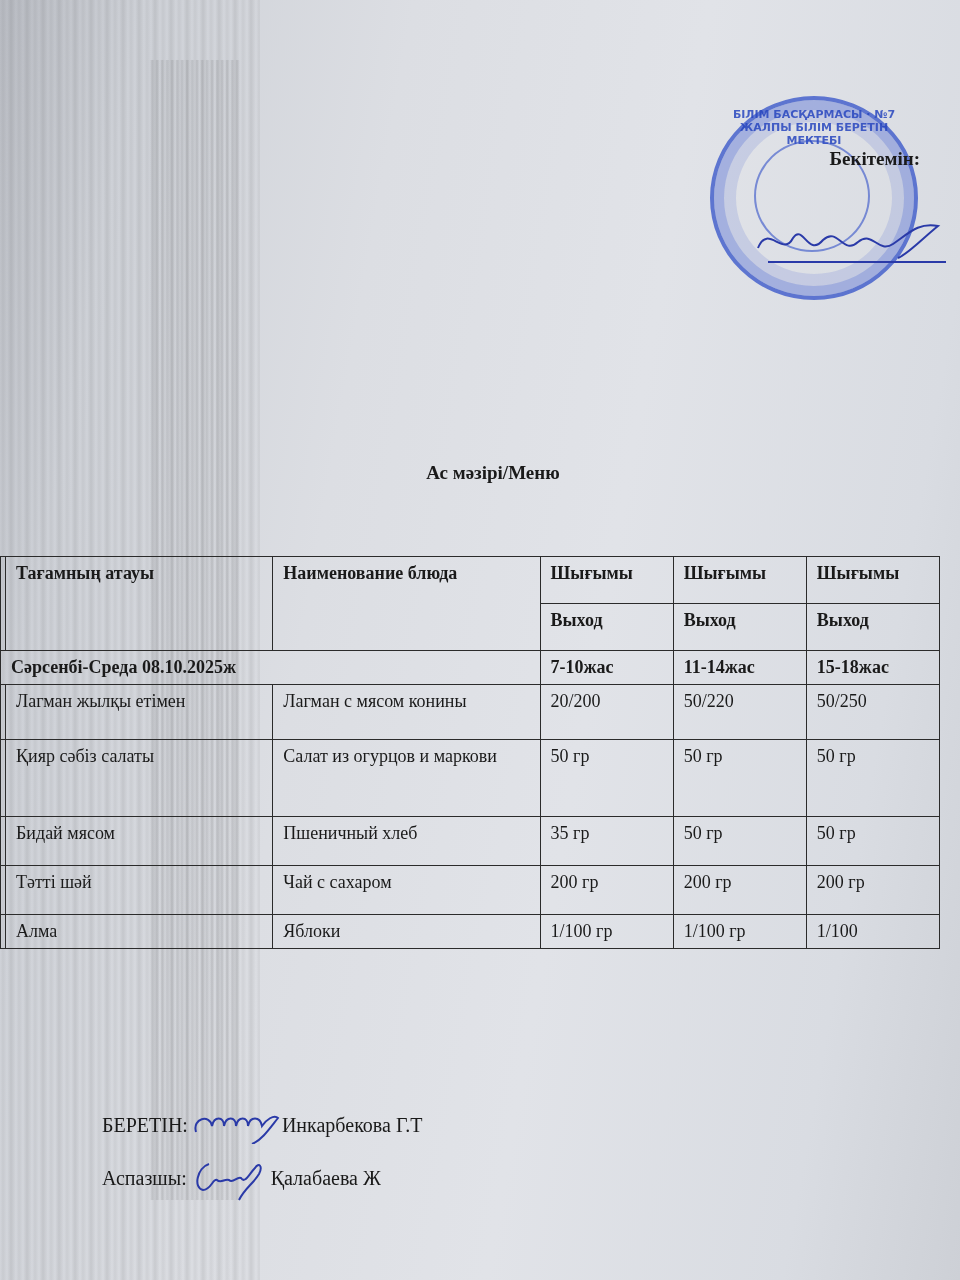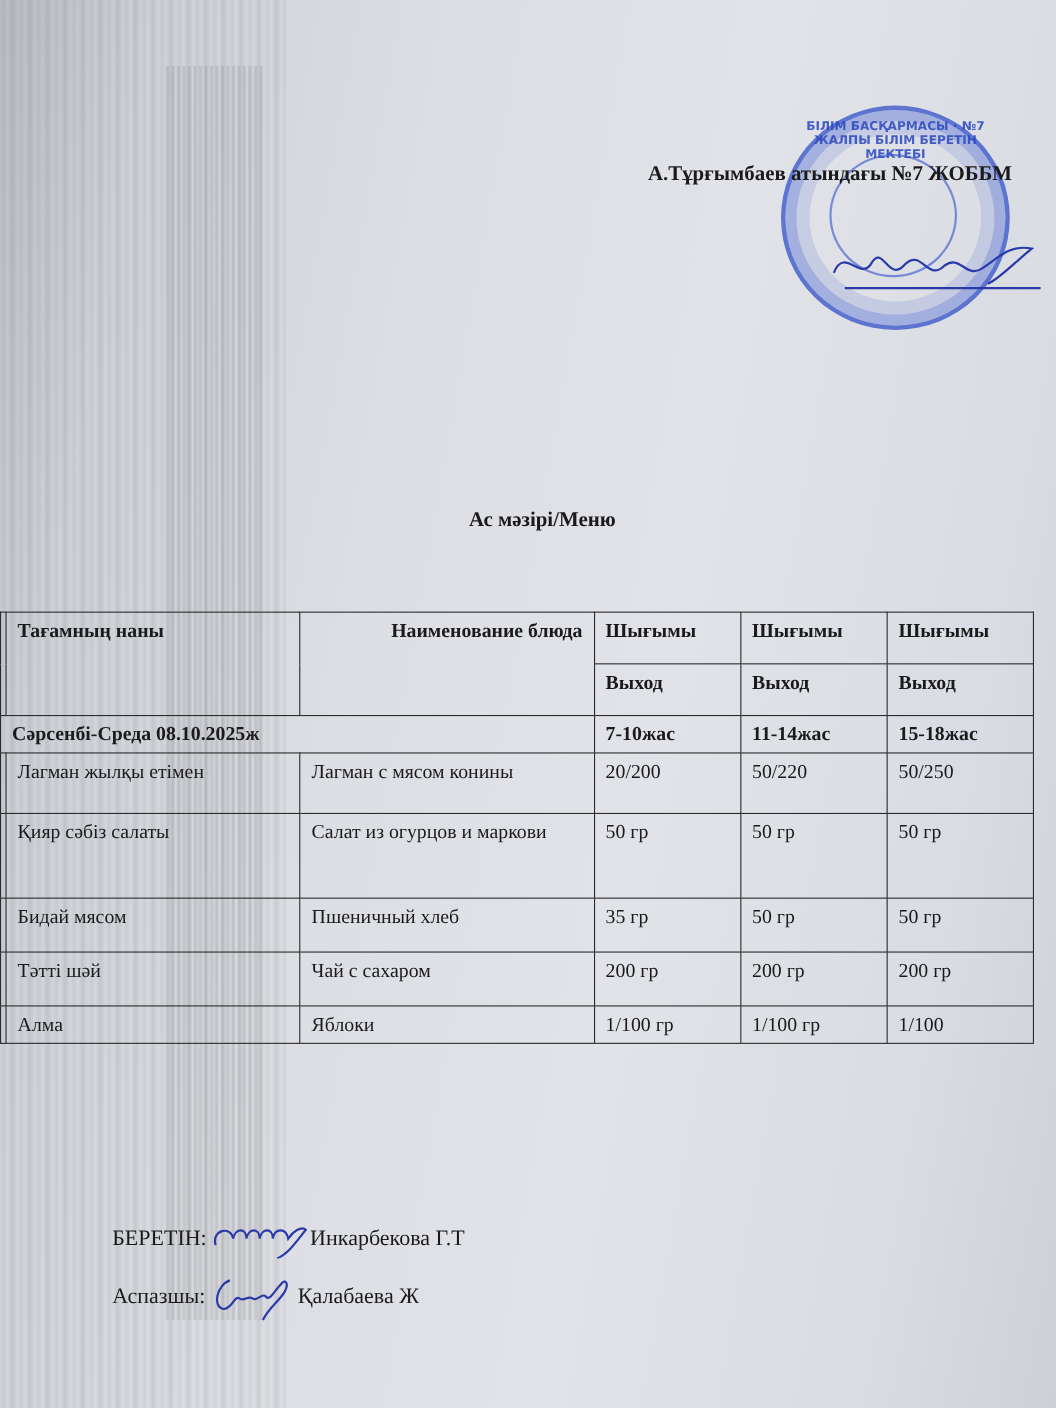--- a/index.html
+++ b/index.html
@@ -46,21 +46,21 @@
   table.menu {
     position: absolute; left: 0; top: 556px; width: 940px;
     border-collapse: collapse; font-size: 18px;
   }
   table.menu td {
     border: 1.5px solid #2b2b2b; vertical-align: top; padding: 6px 10px;
   }
   .hdr { font-weight: bold; }
   .c0 { width: 4px; padding: 0 !important; }
   .c1 { width: 246px; }
-  .c2 { width: 246px; text-align: right; }
+  .c2 { width: 246px; }
   .c3 { width: 112px; }
   .c4 { width: 112px; }
   .c5 { width: 112px; }
   .day-row td { font-weight: bold; padding: 2px 10px; }
   .footer {
     position: absolute; left: 102px; font-size: 20px;
   }
   .footer .sig {
     display: inline-block; vertical-align: middle; margin: 0 2px;
   }
@@ -70,34 +70,34 @@
 
 <div class="smudge"></div>
 <div class="smudge2"></div>
 
 <div class="stamp">
   <div class="stamp-text">БІЛІМ БАСҚАРМАСЫ · №7 ЖАЛПЫ БІЛІМ БЕРЕТІН МЕКТЕБІ</div>
   <div class="stamp-inner"></div>
 </div>
 
 <div class="approval">
-  <div>А.Тұрғымбаев атындағы №7 ЖОББМ</div>
+  <div>Бекітемін:</div>
 </div>
 
 <svg class="signature-top" viewBox="0 0 200 50">
   <path d="M10,30 C20,5 35,40 45,20 C55,5 60,40 75,22 C90,8 95,38 110,24 C125,12 130,36 145,26 C160,16 170,4 190,8 C175,20 160,36 150,40 M20,44 L198,44" fill="none" stroke="#2a3aa8" stroke-width="2"></path>
 </svg>
 
 <div class="title">Ас мәзірі/Меню</div>
 
 <table class="menu">
   <tbody>
       <tr>
     <td class="c0" rowspan="2"></td>
-    <td class="c1 hdr" rowspan="2" style="height:80px">Тағамның наны</td>
+    <td class="c1 hdr" rowspan="2" style="height:80px">Тағамның атауы</td>
     <td class="c2 hdr" rowspan="2">Наименование блюда</td>
     <td class="c3 hdr" style="height:34px">Шығымы</td>
     <td class="c4 hdr">Шығымы</td>
     <td class="c5 hdr">Шығымы</td>
   </tr>
   <tr>
     <td class="hdr" style="height:34px">Выход</td>
     <td class="hdr">Выход</td>
     <td class="hdr">Выход</td>
   </tr>

